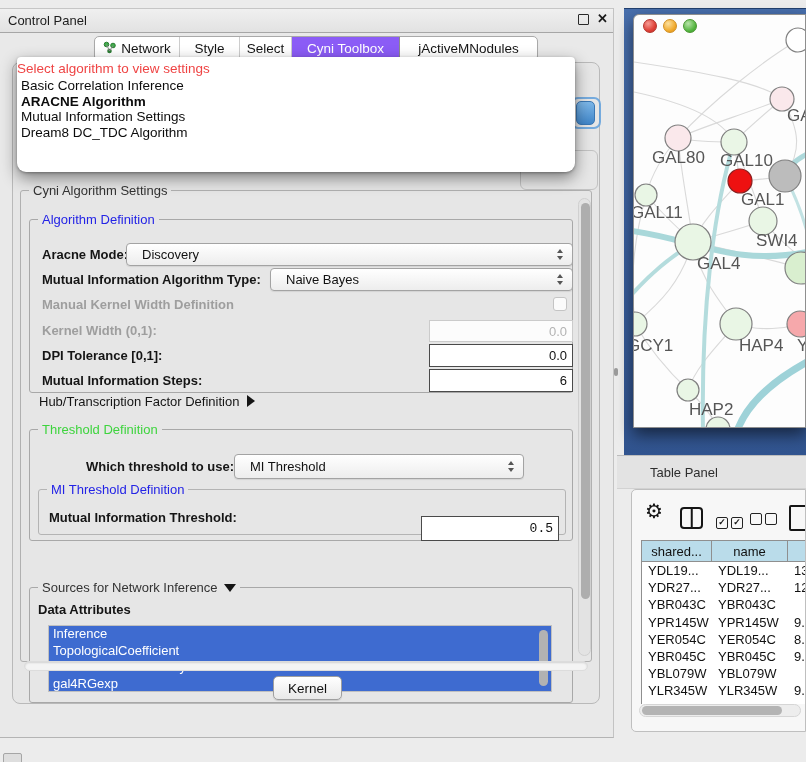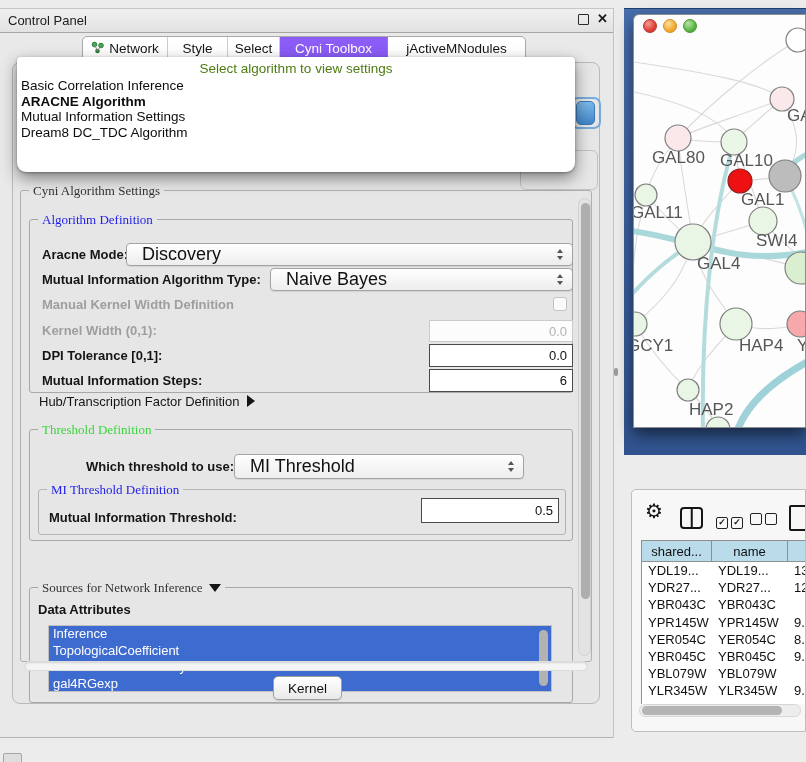--- a/index.html
+++ b/index.html
@@ -15,41 +15,41 @@
   .cp-title{margin-left:8px;color:#1c1c1c;}
   .win-float{position:absolute;right:24px;top:5px;width:9px;height:9px;border:1.5px solid #2a2a2a;border-radius:1px;}
   .win-close{position:absolute;right:5px;top:2px;font-size:13px;font-weight:bold;color:#1a1a1a;}
 
   .seg-tabs{display:flex;background:#fff;border:1px solid #a9a9a9;border-radius:5px;overflow:hidden;
             box-shadow:0 1px 1px rgba(0,0,0,.08);}
   .seg{display:flex;align-items:center;justify-content:center;font-size:13.5px;color:#151515;
        border-right:1px solid #cdcdcd;height:100%;box-sizing:border-box;white-space:nowrap;}
   .seg:last-child{border-right:none;}
   .seg.sel{background:#8b5cf6;color:#fff;border-right-color:#8b8b8b;}
-  .top-tabs{left:82px;top:36px;width:442px;height:23px;}
+  .top-tabs{left:94px;top:36px;width:442px;height:23px;}
   .bottom-tabs{left:146px;top:707px;width:324px;height:23px;}
   .net-tab-icon{margin-right:5px;display:inline-block;}
 
   .inner-panel{left:12px;top:62px;width:588px;height:642px;background:#e6e6e6;
                border:1px solid #b9b9b9;border-radius:8px;box-sizing:border-box;}
 
   
   .tgroup{position:absolute;border:1px solid #b0b0b0;border-radius:3px;box-sizing:border-box;}
   .gtitle{position:absolute;top:-8px;left:8px;background:#e6e6e6;padding:0 4px;font-size:13px;
-          color:#333;white-space:nowrap;display:flex;align-items:center;font-family:Liberation Serif, serif;}
+          color:#333;white-space:nowrap;display:flex;align-items:center;}
   .gtitle.blue{color:#2323e6;}
   .gtitle.green{color:#3ed43e;}
 
   .lbl{position:absolute;font-size:13px;font-weight:bold;color:#151515;white-space:nowrap;line-height:16px;}
   .lbl.dis{color:#9e9e9e;}
   .lbl.plain{font-weight:normal;}
 
   .combo{position:absolute;background:linear-gradient(#ffffff,#ededed);border:1px solid #a3a3a3;
          border-radius:4px;display:flex;align-items:center;padding:0 9px 0 15px;box-sizing:border-box;
-         box-shadow:0 1px 1px rgba(0,0,0,.08);font-size:18px;color:#111;}
+         box-shadow:0 1px 1px rgba(0,0,0,.08);font-size:13px;color:#111;}
   .arrows{margin-left:auto;display:flex;flex-direction:column;gap:2.5px;}
   .tri-up{width:0;height:0;border-left:3.5px solid transparent;border-right:3.5px solid transparent;border-bottom:4.5px solid #555;}
   .tri-dn{width:0;height:0;border-left:3.5px solid transparent;border-right:3.5px solid transparent;border-top:4.5px solid #555;}
 
   .numfield{position:absolute;background:#fff;border:1px solid #4a4a4a;box-sizing:border-box;
             display:flex;align-items:center;justify-content:flex-end;padding:0 5px;font-size:13px;}
   .numfield.dis{border-color:#cbcbcb;background:#fcfcfc;color:#b3b3b3;}
 
   .cb{position:absolute;width:14px;height:14px;border:1px solid #c4c4c4;border-radius:3px;background:#fbfbfb;box-sizing:border-box;}
 
@@ -66,21 +66,21 @@
           box-shadow:inset 0 1px 2px rgba(0,0,0,.14);box-sizing:border-box;}
 
   .btn{position:absolute;background:linear-gradient(#ffffff,#e9e9e9);border:1px solid #9f9f9f;border-radius:5px;
        display:flex;align-items:center;justify-content:center;font-size:13.5px;color:#111;
        box-shadow:0 1px 1px rgba(0,0,0,.12);box-sizing:border-box;}
 
   
   .popup{left:17px;top:57px;width:558px;height:115px;background:#fff;z-index:30;
          border-radius:4px 4px 9px 9px;box-shadow:0 6px 16px rgba(0,0,0,.45),0 1px 3px rgba(0,0,0,.3);
          padding-top:3px;box-sizing:border-box;overflow:hidden;}
-  .popup-head{text-align:center;color:#4d7c0f;font-size:13.5px;height:18px;line-height:17px;}
+  .popup-head{text-align:left;color:#ef4444;font-size:13.5px;height:18px;line-height:17px;}
   .popup-item{font-size:13.5px;height:15.7px;line-height:15.5px;padding-left:4px;color:#0c0c0c;white-space:nowrap;}
   .popup-item.b{font-weight:bold;}
 
   .combo-frag{left:571px;top:97px;width:30px;height:32px;z-index:4;}
   .combo-frag .ring{position:absolute;left:0;top:0;width:30px;height:32px;border:2px solid rgba(96,160,220,.85);border-radius:7px;box-sizing:border-box;}
   .combo-frag .cap{position:absolute;left:5px;top:4px;width:19px;height:24px;border-radius:5px;
                    background:linear-gradient(#7db7e8,#4186c9);border:1px solid #3a77b4;box-sizing:border-box;}
   .group-frag{left:520px;top:150px;width:78px;height:40px;border:1px solid #c2c2c2;border-radius:6px;z-index:3;box-sizing:border-box;}
 
   
@@ -229,21 +229,21 @@
         <span>MI Threshold</span>
         <span class="arrows">
             <span class="tri-up"></span>
             <span class="tri-dn"></span>
           </span>
       </div>
 
       <div class="tgroup" style="left:8px;top:59px;width:528px;height:46px;border-color:#b4b4b4;">
         <span class="gtitle blue">MI Threshold Definition</span>
         <span class="lbl" style="left:10px;top:20px;">Mutual Information Threshold:</span>
-        <div class="numfield" style="left:382px;top:8px;width:138px;height:25px;">
+        <div class="numfield" style="left:382px;top:26px;width:138px;height:25px;font-family:Liberation Mono, monospace;">
           <span>0.5</span>
         </div>
       </div>
     </div>
 
     <div class="tgroup" style="left:8px;top:358px;width:544px;height:116px;border-color:#a8a8a8;margin-top:38px;">
       <span class="gtitle">
         <span>Sources for Network Inference</span>
           <span class="tri-down-ic"></span>
       </span>
@@ -342,20 +342,23 @@
           <text x="688" y="413" class="node-label">HAP2</text>
         </svg>
       <span class="light red"></span>
       <span class="light yellow"></span>
       <span class="light green"></span>
     </div>
   </div>
 
   <div class="abs splitter-dot"></div>
 
+  <div class="abs table-strip">
+    <span>Table Panel</span>
+  </div>
 
   <div class="abs table-panel">
     <span class="gear">⚙</span>
     <span class="icon-cols"></span>
     <span class="pair checks"><span class="mini-box chk"></span><span class="mini-box chk"></span></span>
     <span class="pair unchecks"><span class="mini-box"></span><span class="mini-box"></span></span>
     <span class="icon-file"></span>
 
     <div class="tbl">
       <div class="thead">

